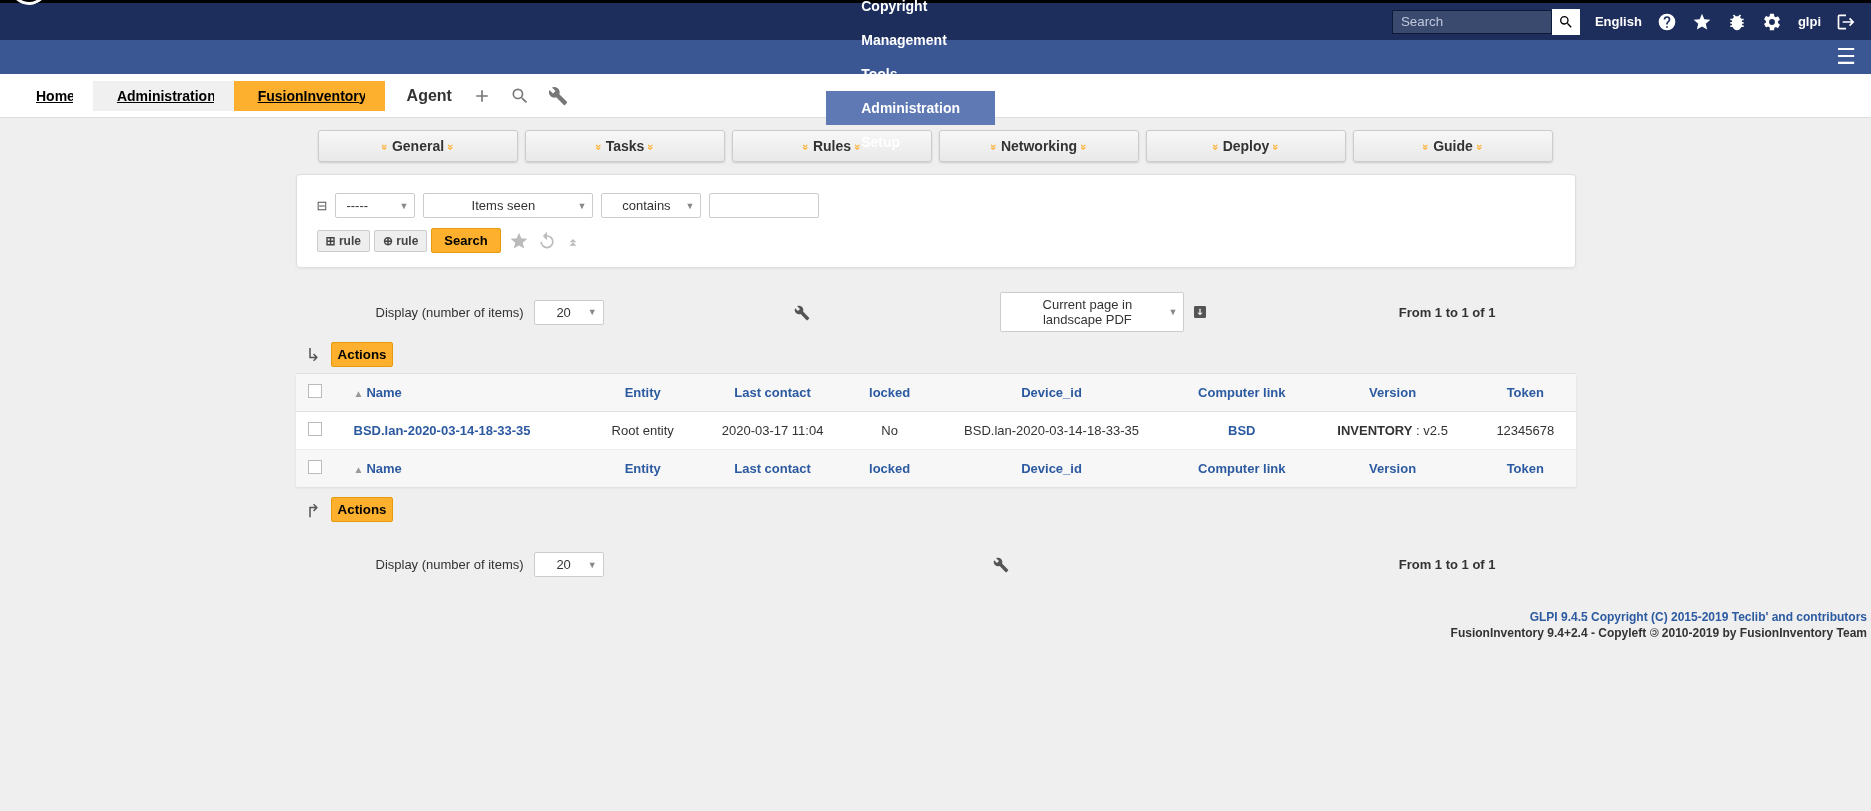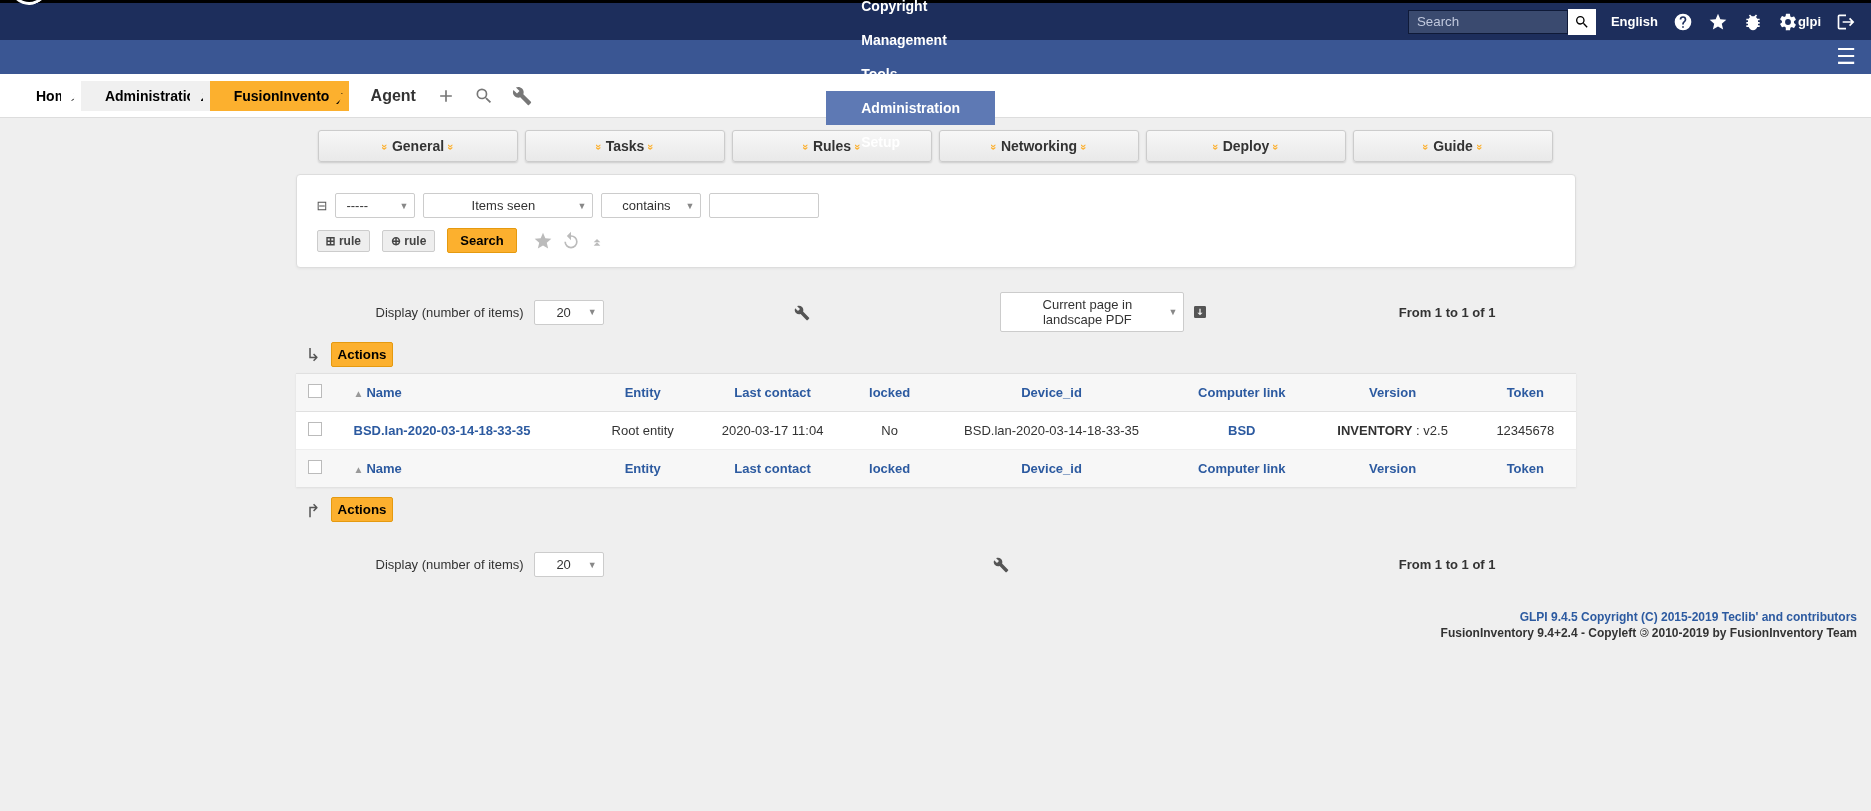--- a/index.html
+++ b/index.html
@@ -6,35 +6,35 @@
 body { font-family: Arial, sans-serif; font-size: 13px; background: #efefef; color: #333; }
 
 
 .top-header { background: #1d2e5c; height: 40px; display: flex; align-items: center; justify-content: flex-end; padding: 0 15px; gap: 15px; border-top: 3px solid #000; }
 .search-box { display: flex; align-items: center; }
 .search-input { background: #3a4a6f; border: 1px solid #0f1a38; color: #fff; padding: 4px 8px; width: 160px; height: 24px; }
 .search-input::placeholder { color: #c0c8dd; }
 .search-btn { background: #fff; border: none; width: 28px; height: 26px; display: flex; align-items: center; justify-content: center; cursor: pointer; }
 .top-link { color: #fff; font-weight: bold; font-size: 13px; text-decoration: none; }
 .top-icon { color: #fff; font-size: 18px; cursor: pointer; }
-.gear-user { display:flex; align-items:center; gap:0; color:#fff; font-weight:bold; }
+.gear-user { display:flex; align-items:center; gap:16px; color:#fff; font-weight:bold; }
 
 
 .nav-bar { background: #3a5693; height: 34px; display: flex; align-items: center; position: relative; }
 .logo { position:absolute; left:10px; top:-34px; color:#fff; font-size:34px; font-weight:bold; font-style:italic; display:flex; align-items:center; }
 .logo-arc { display:inline-block; width:38px; height:38px; border:3px solid #fff; border-radius:50%; border-right-color:transparent; border-top-color:transparent; transform:rotate(-25deg); margin-right:-8px; position:relative; }
 .logo-arc::after { content:''; position:absolute; right:-2px; bottom:2px; border:5px solid transparent; border-left-color:#fff; transform:rotate(50deg);}
 .nav-center { margin-left:auto; margin-right:auto; display:flex;flex-direction:column; }
 .nav-item { color:#fff; font-weight:bold; padding:0 35px; line-height:34px; cursor:pointer; font-size:14px;}
 .nav-item.active { background:#5e79b4; }
 .hamburger { color:#fff; font-size:22px; padding:0 15px; cursor:pointer; }
 
 
 .breadcrumb-row { background:#fff; height:44px; display:flex; align-items:center; padding:0 12px; border-bottom:1px solid #ddd; }
-.bc-item { position:relative; padding:0 6px 0 24px; line-height:30px; font-weight:bold; font-size:14px; cursor:pointer; }
+.bc-item { position:relative; padding:0 18px 0 24px; line-height:30px; font-weight:bold; font-size:14px; cursor:pointer;text-decoration:underline; }
 .bc-item::after { content:''; position:absolute; right:-10px; top:0; border:15px solid transparent; border-left-color:inherit; width:0; height:0; }
 .bc-home { color:#000; background:#fff; }
 .bc-home::after{ border-left-color:#fff; }
 .bc-admin { color:#000; background:#f0f0f0; }
 .bc-admin::after{ border-left-color:#f0f0f0; z-index:2;}
 .bc-fi { color:#000; background:#fcb02e; }
 .bc-fi::after{ border-left-color:#fcb02e; z-index:1;}
 .bc-title { font-weight:bold; font-size:16px; margin-left:22px; }
 .bc-actions { margin-left:20px; display:flex; gap:18px; color:#777; font-size:18px; }
 .bc-actions span{ cursor:pointer;}
@@ -44,21 +44,21 @@
 .tab-btn { background:linear-gradient(#f7f7f7,#e9e9e9); border:1px solid #ccc; border-radius:3px; padding:7px 0; width:200px; text-align:center; font-weight:bold; font-size:14px; cursor:pointer; box-shadow:0 1px 2px rgba(0,0,0,0.15);}
 .chev { color:#fcb02e; font-size:11px; margin:0 4px;}
 
 
 .main-wrap { max-width:1280px; margin:0 auto 15px; }
 .search-panel { background:#fff; border:1px solid #ddd; border-radius:4px; padding:18px 14px 14px; box-shadow:0 1px 3px rgba(0,0,0,0.05);}
 .sp-row1 { display:flex; align-items:center; gap:8px; margin-bottom:10px; padding-left:6px;}
 .toggle-icon { font-size:13px; color:#555; cursor:pointer; }
 .select-box { border:1px solid #ccc; background:#fff; padding:4px 20px 4px 10px; font-size:13px; position:relative; cursor:pointer; border-radius:2px;}
 .select-box .caret{ position:absolute; right:6px; top:50%; transform:translateY(-50%); font-size:9px; color:#888;}
-.sp-row2 { display:flex; align-items:center; gap:12px; padding-left:6px;}
+.sp-row2 { display:flex; align-items:center; gap:4px; padding-left:6px;}
 .mini-btn { background:#eee; border:1px solid #ccc; padding:3px 8px; font-size:12px; font-weight:bold; cursor:pointer; border-radius:2px; color:#444;}
 .search-go-btn { background:#fcb02e; border:1px solid #e59a10; padding:4px 12px; font-weight:bold; font-size:13px; cursor:pointer; border-radius:2px;}
 .sp-icons { color:#bbb; font-size:18px; display:flex; gap:8px; margin-left:4px;}
 
 
 .display-row { display:flex; align-items:center; justify-content:space-between; padding:24px 80px 10px; font-size:13px;}
 .display-row .left, .display-row .right { display:flex; align-items:center; gap:10px;}
 .wrench { color:#555; font-size:16px; cursor:pointer;}
 .pager-text { font-weight:bold; }
 
@@ -74,21 +74,21 @@
 .data-table tbody td { border-bottom:1px solid #eee;}
 .data-table tfoot th { background:#f7f7f7; color:#2c5aa0; font-weight:bold; border-top:1px solid #e0e0e0;}
 .cb-cell { width:36px;}
 .cb { width:14px; height:14px; border:1px solid #bbb; background:#fff; display:inline-block;}
 .link { color:#2c5aa0; font-weight:bold; cursor:pointer;}
 .sort-ind { color:#999; font-size:10px; margin-right:3px;}
 .name-col { text-align:left !important; padding-left:20px !important;}
 .version-strong{ font-weight:bold;}
 
 
-.footer { text-align:right; padding:8px 14px 12px; font-size:12px; background:#efefef;}
+.footer { text-align:right; padding:8px 4px 12px; font-size:12px; background:#efefef;}
 .footer .l1 { color:#2c5aa0; font-weight:bold; margin-bottom:2px;}
 .footer .l2 { font-weight:bold;}
 .copyleft { display:inline-block; transform:scaleX(-1);}
 
 svg.icon { width:16px; height:16px; vertical-align:middle; fill:currentColor;}
 svg.icon-lg { width:20px; height:20px; vertical-align:middle; fill:currentColor;}
 
 .text-input { border:1px solid #ccc; padding:4px 6px; width:110px; height:25px; border-radius:2px;}
 </style>
 </head>

